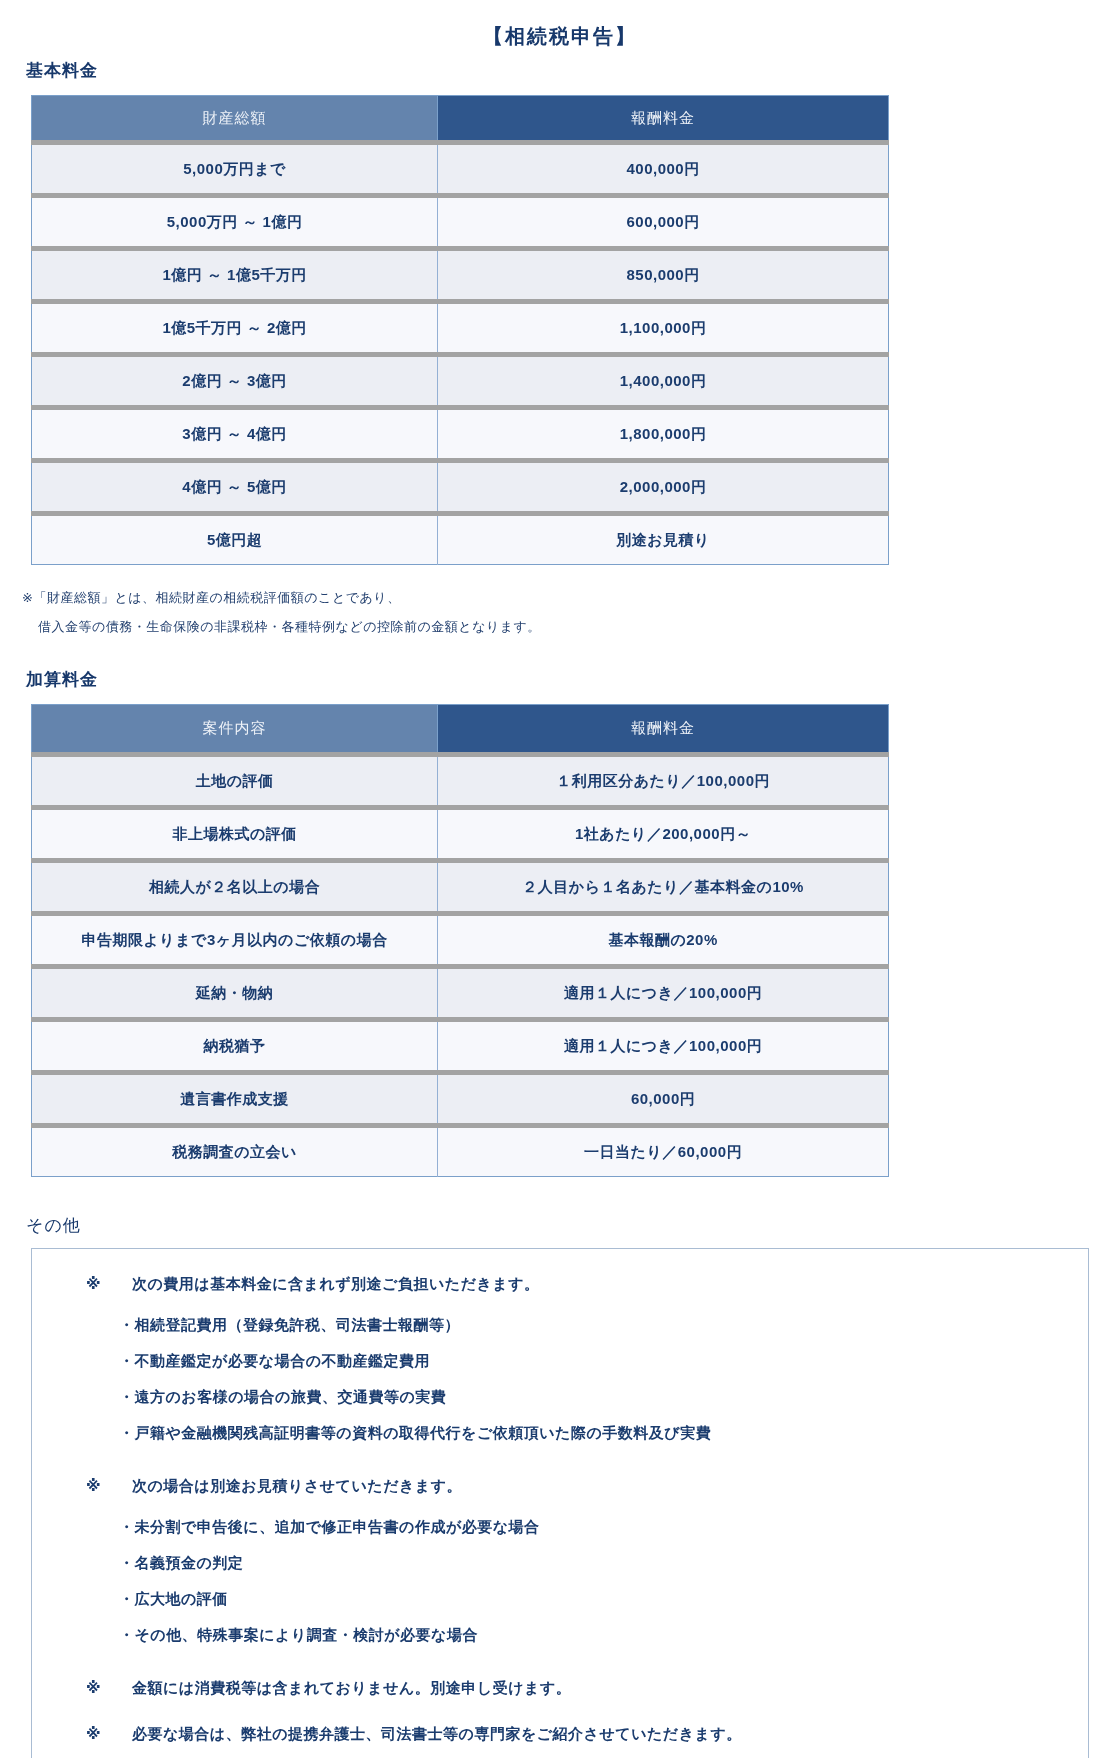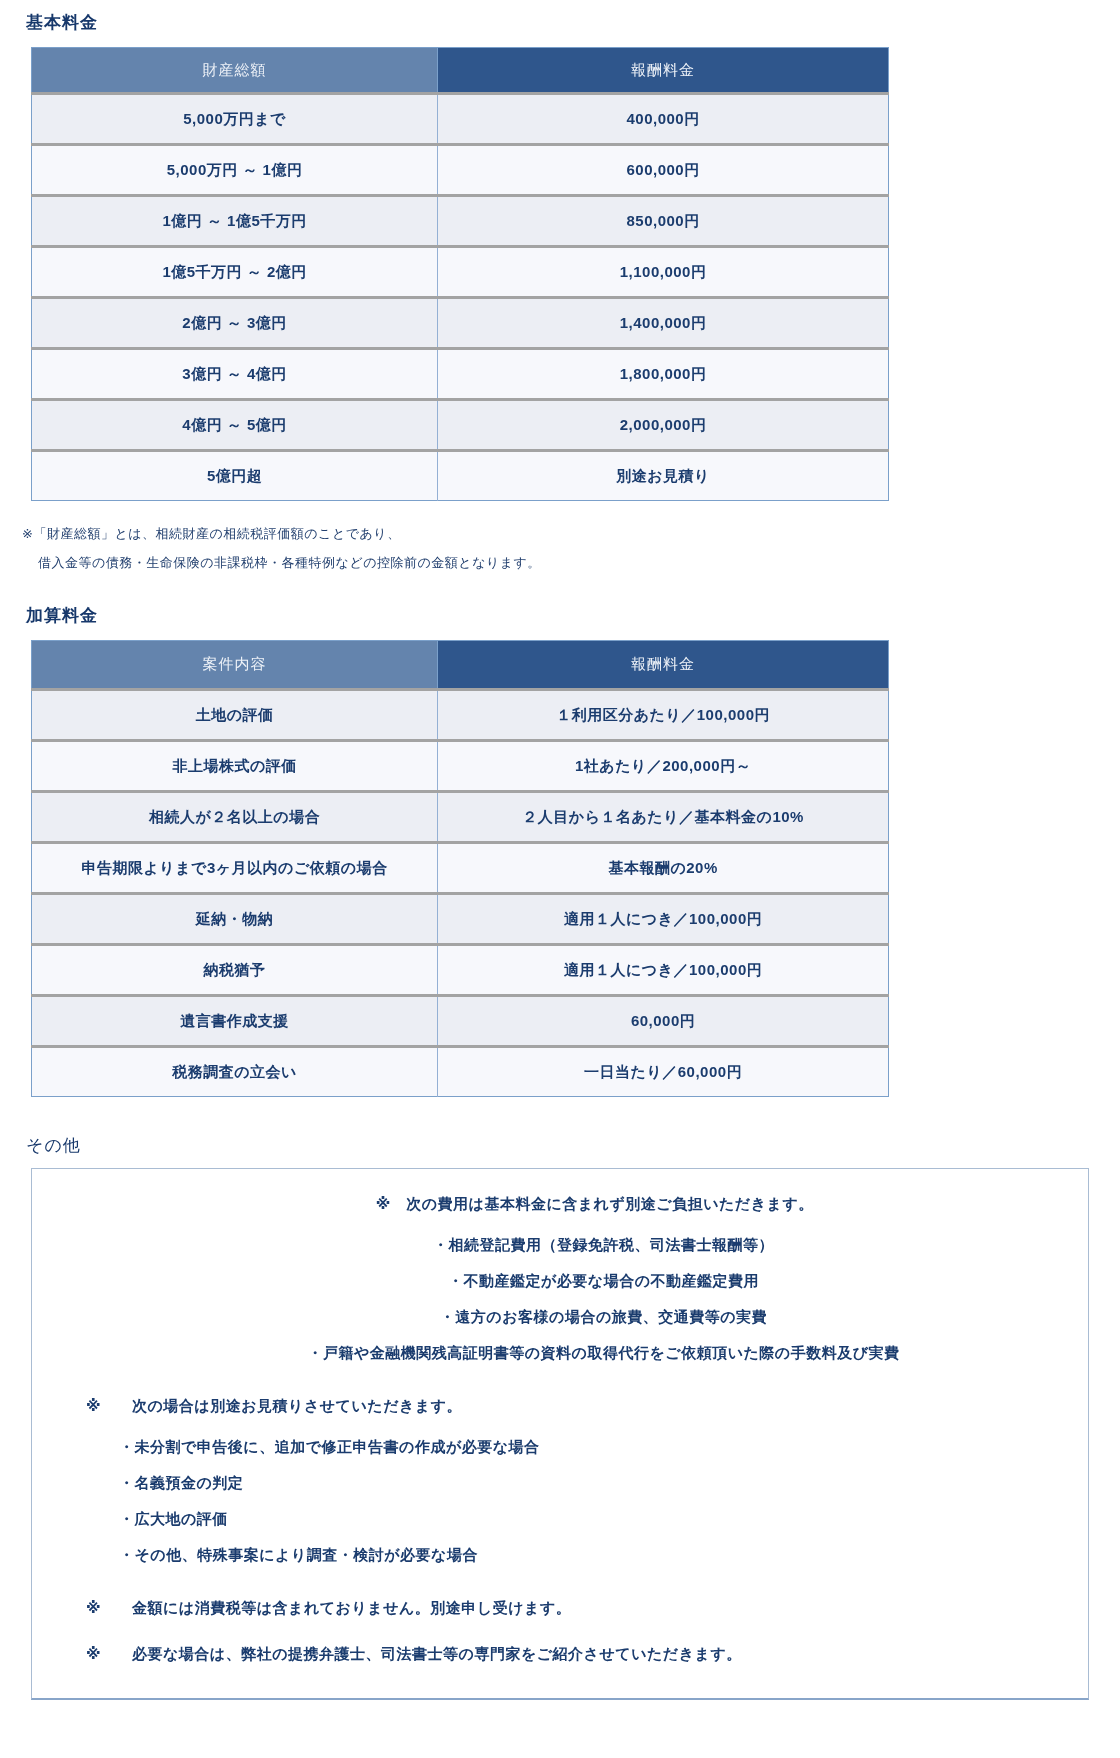--- a/index.html
+++ b/index.html
@@ -61,21 +61,21 @@
   #additional-table th{height:47px;}
   th.col1{background:#6484ad;}
   th.col2{background:#2f568c;border-left:1px solid #7ba0ca;}
   table.fee-table td{
     height:48px;
     font-size:15px;
     font-weight:bold;
     color:#1b3c6e;
     text-align:center;
     padding:0;
-    border-top:3px solid #a3a3a3;
+    border-top:5px solid #a3a3a3;
     letter-spacing:0.5px;
   }
   table.fee-table td.col2{border-left:1px solid #94b0d4;}
   tr.odd td{background:#eceef4;}
   tr.even td{background:#f7f8fc;}
   
   .table-note{
     margin:18px 0 0 22px;
     font-size:13px;
     line-height:29px;
@@ -88,21 +88,21 @@
     box-sizing:border-box;
     width:1058px;
     height:532px;
     margin:11px 0 0 31px;
     border:1px solid #a9bcd3;
     border-bottom:2px solid #88a5c9;
     background:#ffffff;
     padding-top:24px;
   }
   .note-group{margin-top:24px;}
-  .note-group.first{margin-top:0;text-align:center;}
+  .note-group.first{margin-top:0;}
   .note-lead{
     margin:0;
     padding-left:54px;
     font-size:15px;
     line-height:22px;
     font-weight:bold;
     color:#1b3c6e;
     letter-spacing:0.5px;
   }
   .note-lead .marker{display:inline-block;width:46px;}
@@ -114,20 +114,21 @@
     font-weight:bold;
     color:#1b3c6e;
     letter-spacing:0.5px;
   }
 </style>
 </head>
 <body>
 
 <div class="page">
 
+  <h1 class="page-title">【相続税申告】</h1>
 
   <section>
     <h2 class="sec-heading" id="basic-heading">基本料金</h2>
 
     <table class="fee-table" id="basic-table">
       <colgroup>
           <col class="c1">
           <col class="c2">
         </colgroup>
       <thead>

